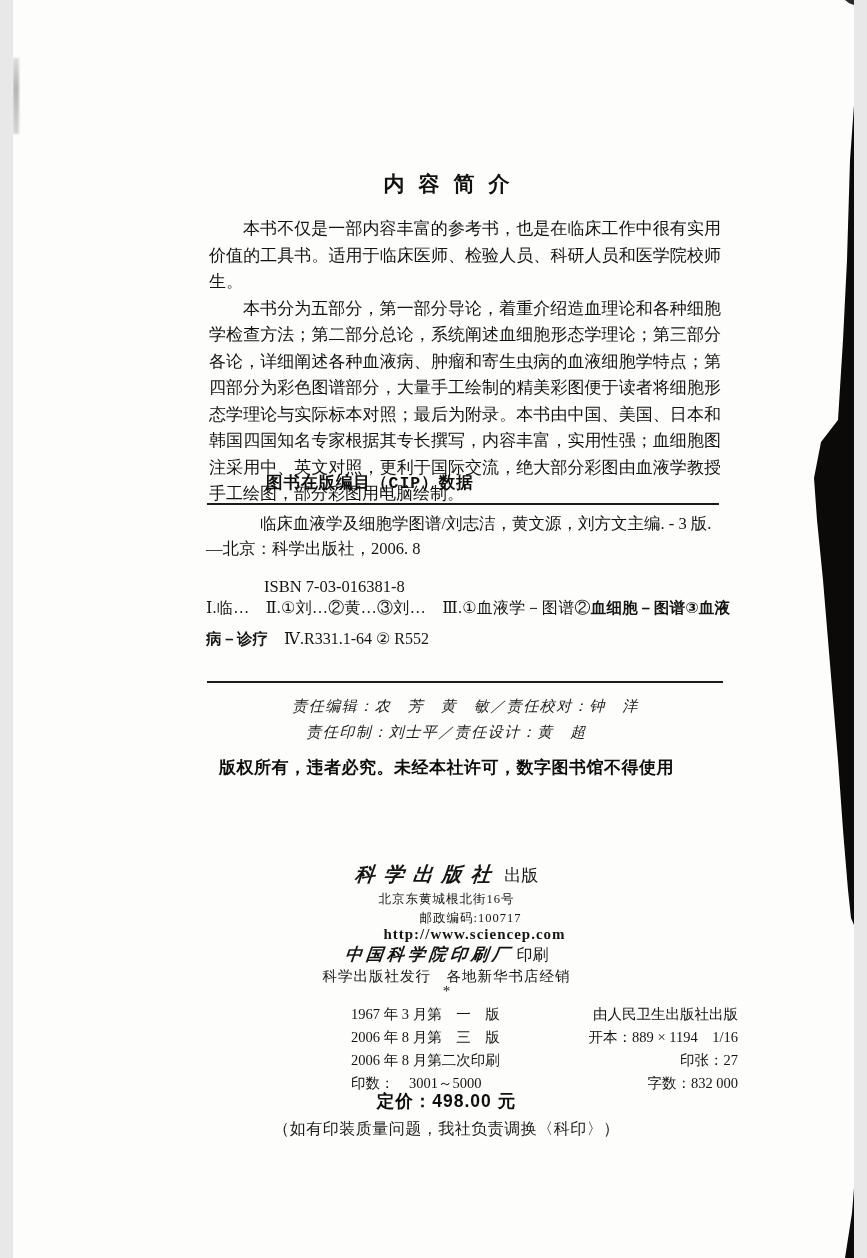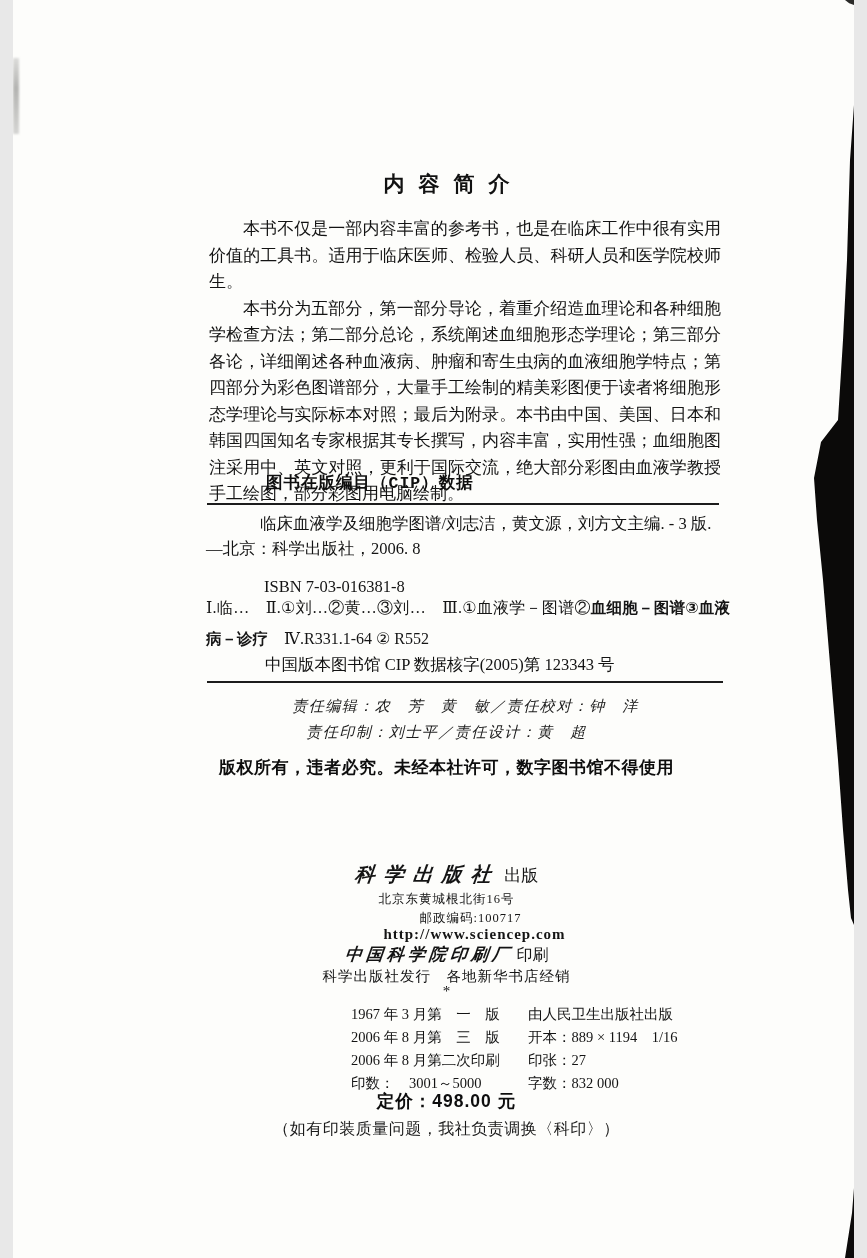--- a/index.html
+++ b/index.html
@@ -77,21 +77,21 @@
   }
   .brush-small { font-size:17px; letter-spacing:4px; }
   .imprint-address { top:891px; font-size:12.5px; letter-spacing:1px; }
   .imprint-postcode { top:910px; font-size:12.5px; letter-spacing:1px;padding-left:24px; }
   .imprint-website { top:926px; font-size:15px; font-weight:bold; letter-spacing:1px;padding-left:28px; }
   .imprint-printer { top:943px; font-size:16px; }
   .imprint-dist { top:967px; font-size:14.5px; letter-spacing:1px; }
   .imprint-star { top:983px; font-size:15px; }
 
   .colophon-left  { position:absolute; top:1003px; left:338px; width:190px; font-size:14.5px; line-height:23px; color:#141414; }
-  .colophon-right { position:absolute; top:1003px; left:515px; width:210px; font-size:14.5px; line-height:23px; color:#141414; }
+  .colophon-right { position:absolute; top:1003px; left:515px; width:210px; font-size:14.5px; line-height:23px; color:#141414;text-align:right; }
 
   .price {
     position:absolute; top:1089px; left:0; width:867px; text-align:center;
     font-family:"Liberation Sans","DejaVu Sans",sans-serif;
     font-weight:bold; font-size:17.5px; letter-spacing:1px; color:#0d0d0d;
   }
   .bottom-note {
     position:absolute; top:1119px; left:0; width:867px; text-align:center;
     font-size:16px; letter-spacing:.5px; color:#1a1a1a;
   }
@@ -146,21 +146,20 @@
   <div class="cip-body">
     <div class="cip-title-line">临床血液学及细胞学图谱/刘志洁，黄文源，刘方文主编. - 3 版.</div>
     <div class="cip-city-line">—北京：科学出版社，2006. 8</div>
     <div class="cip-isbn">ISBN 7-03-016381-8</div>
   </div>
 
   <div class="cip-class">
     <span>Ⅰ.临…　Ⅱ.①刘…②黄…③刘…　Ⅲ.①血液学－图谱②</span><span class="b">血细胞－图谱③血液病－诊疗</span><span>　Ⅳ.R331.1-64 ② R552</span>
   </div>
 
-  <div class="cip-record">中国版本图书馆 CIP 数据核字(2005)第 123343 号</div>
   <div class="cip-rule-bottom"></div>
 
   <div class="credits credits-1">责任编辑：农　芳　黄　敏／责任校对：钟　洋</div>
   <div class="credits credits-2">责任印制：刘士平／责任设计：黄　超</div>
 
   <div class="notice">版权所有，违者必究。未经本社许可，数字图书馆不得使用</div>
 
   <div class="imprint imprint-publisher">
     <span class="brush">科学出版社</span><span> 出版</span>
   </div>

